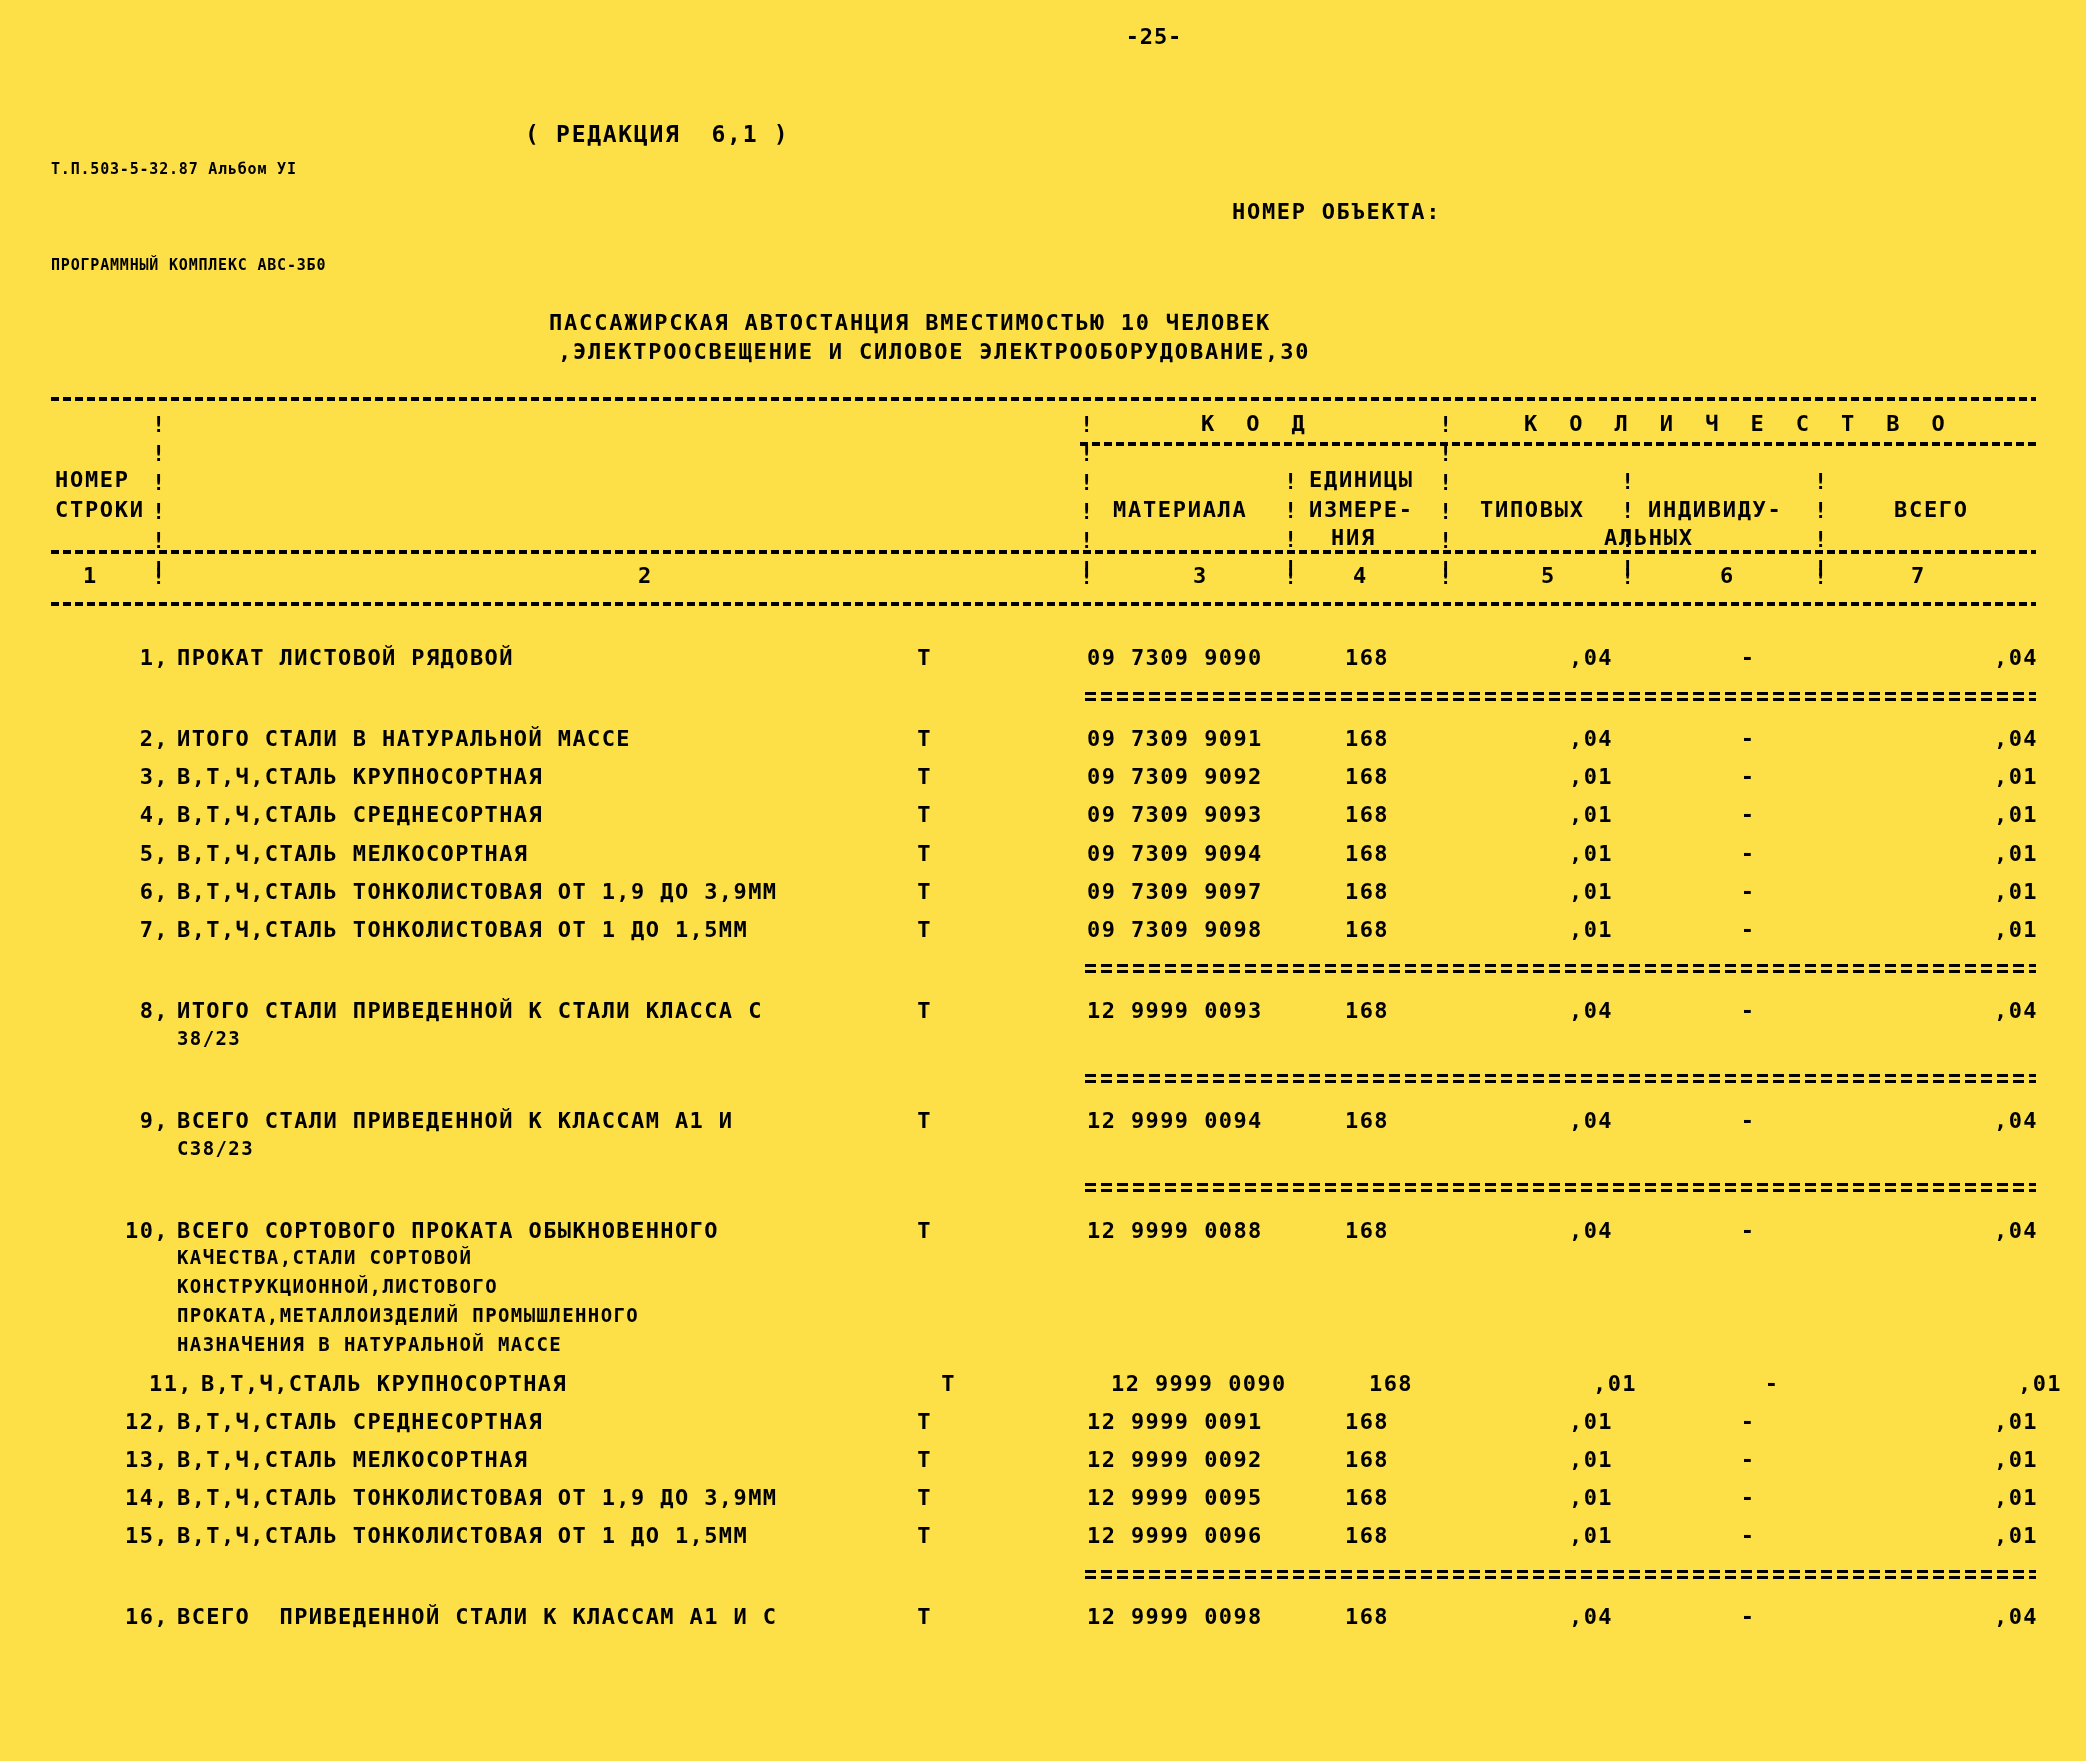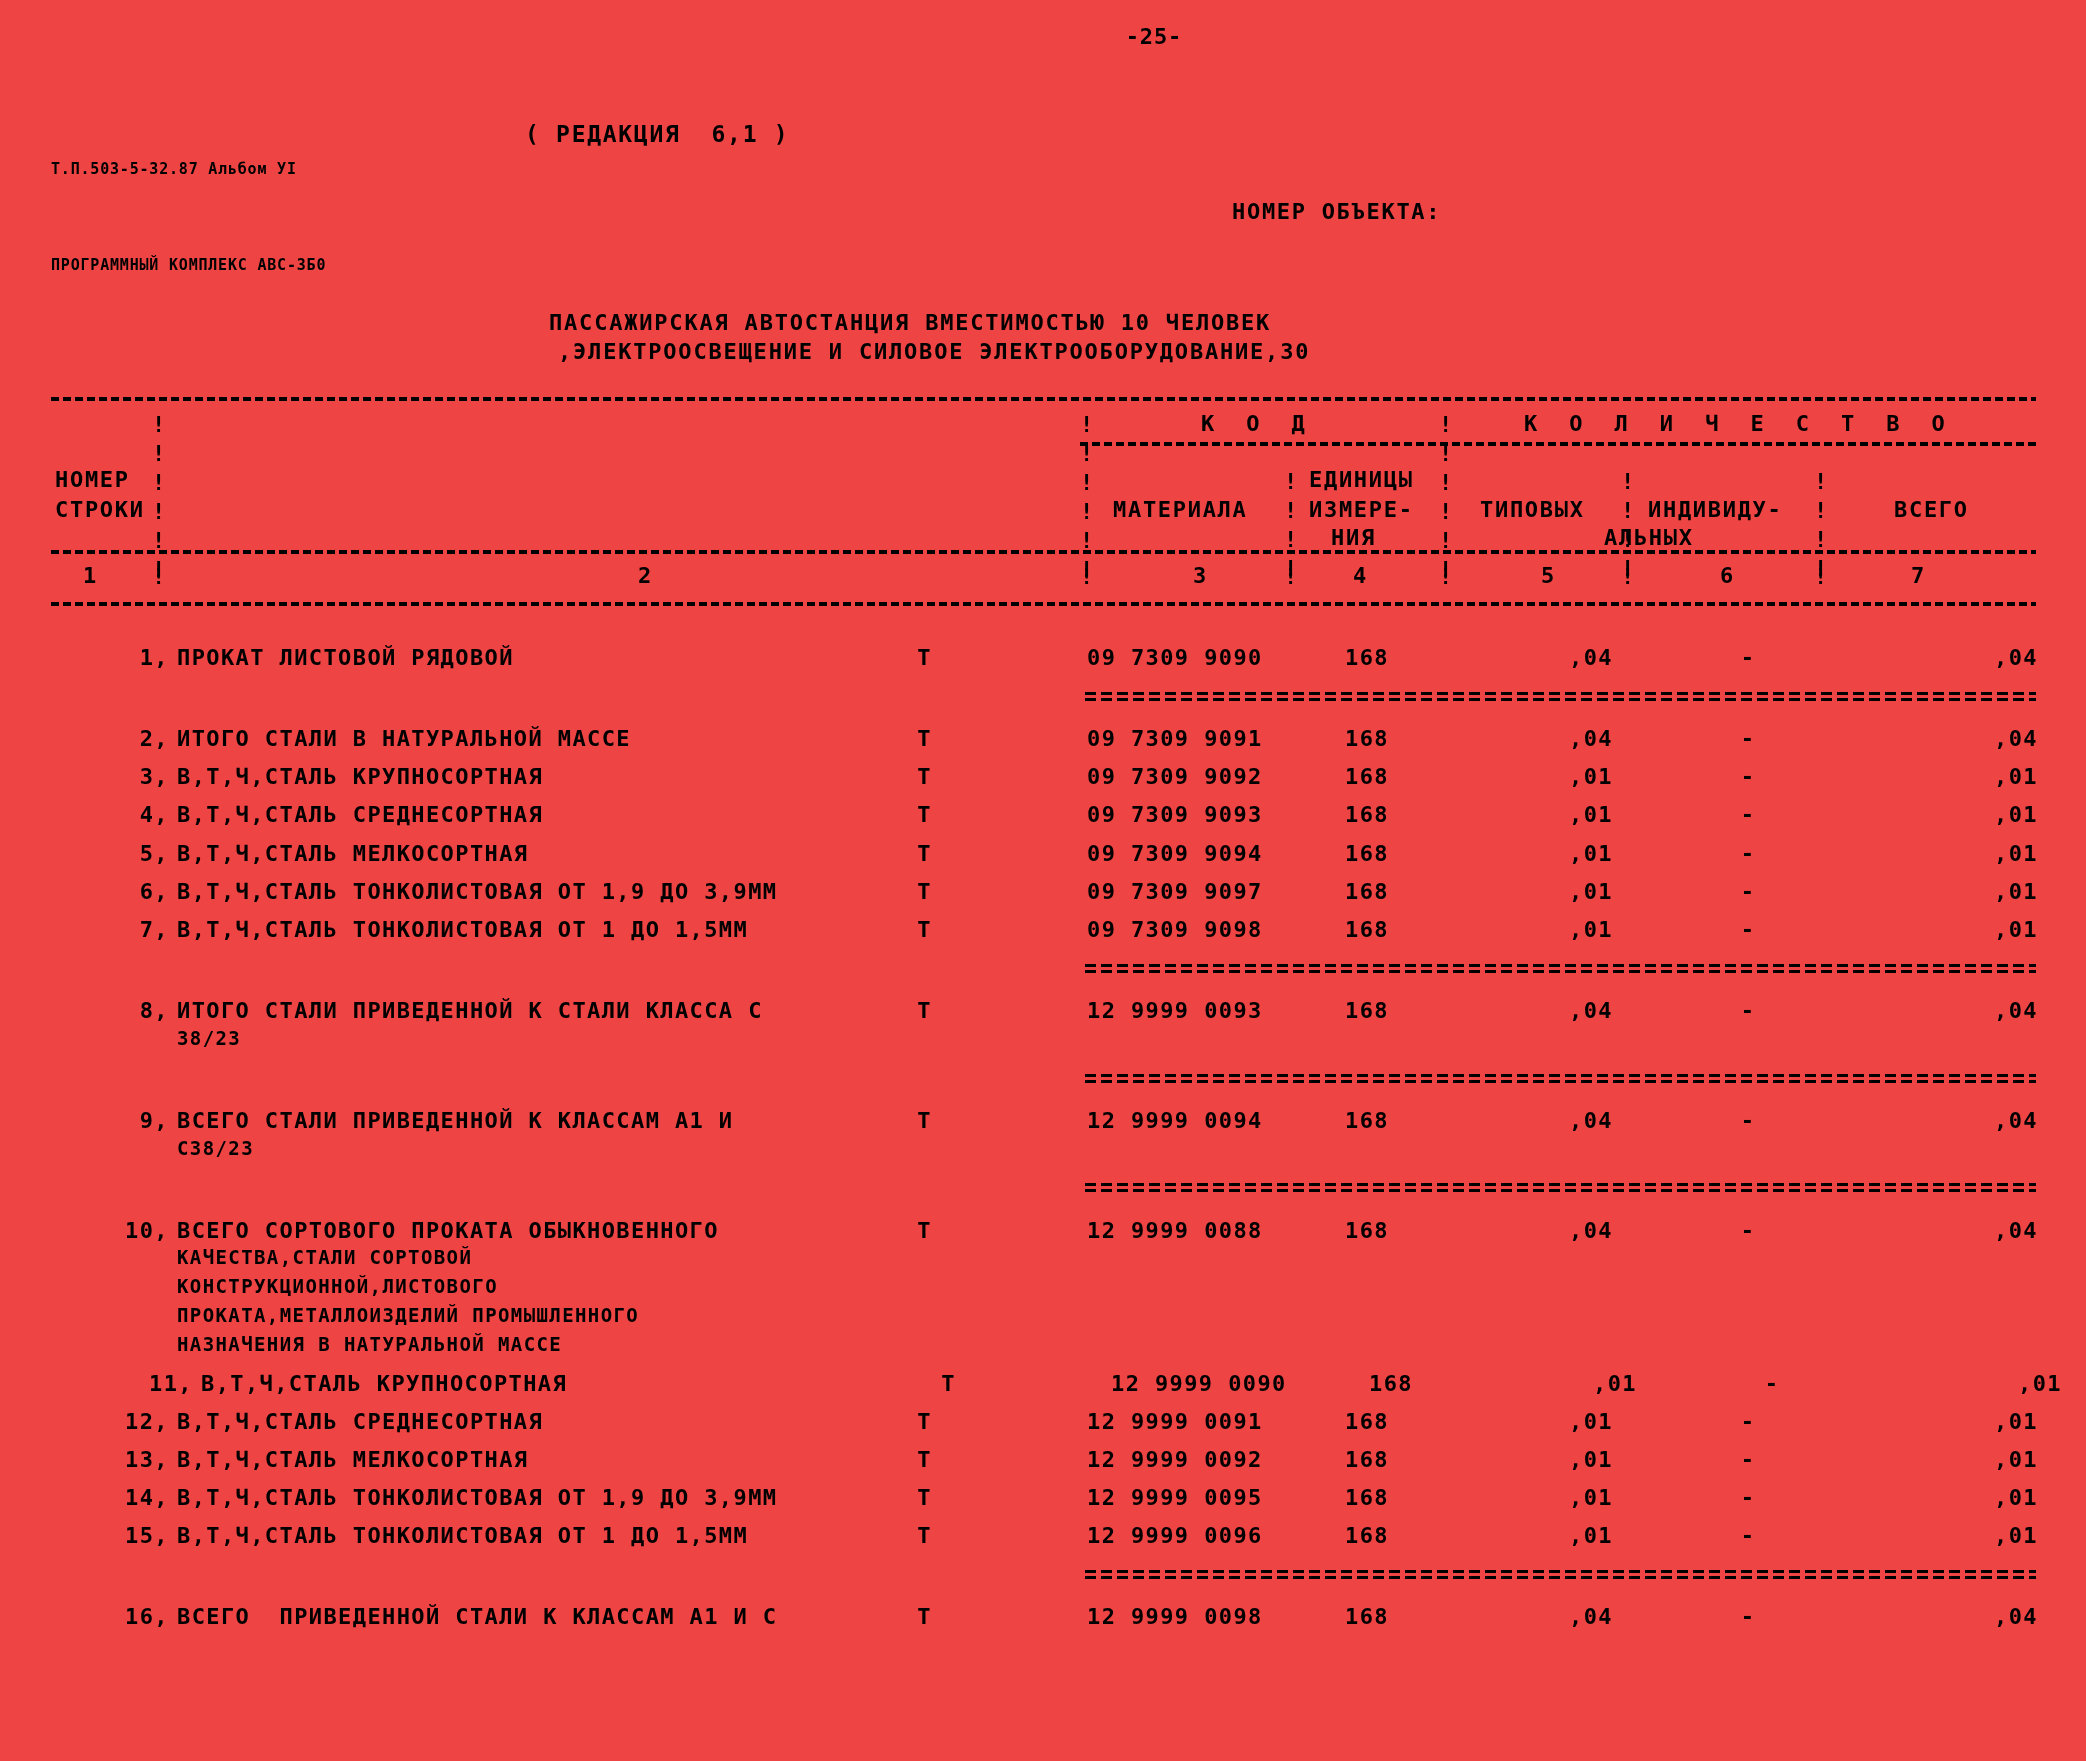--- a/index.html
+++ b/index.html
@@ -13,21 +13,21 @@
     position: relative;
     font-family: "DejaVu Sans Mono", "Liberation Mono", monospace;
     color: #000000;
     overflow: hidden;
   }
 
   
   .page {
     position: absolute;
     inset: 0;
-    background: #ef4444;
+    background: #fde047;
   }
 
   .mono {
     font-family: "DejaVu Sans Mono", "Liberation Mono", monospace;
     font-weight: bold;
     letter-spacing: 0.8px;
     white-space: pre;
   }
 
   

